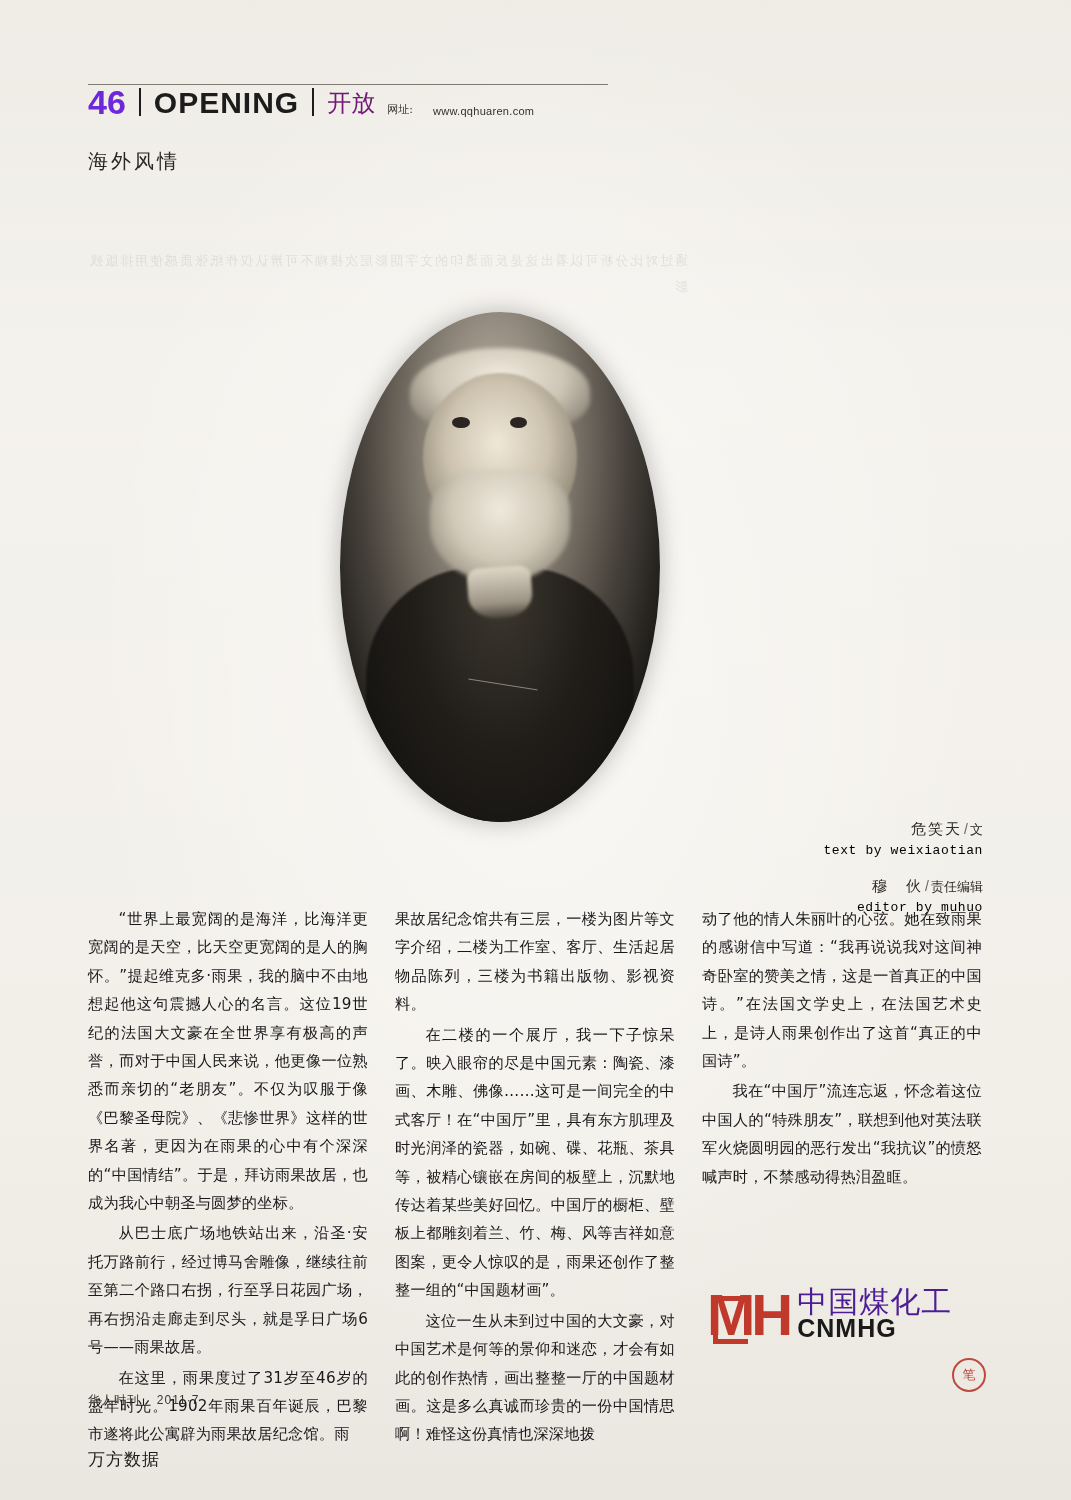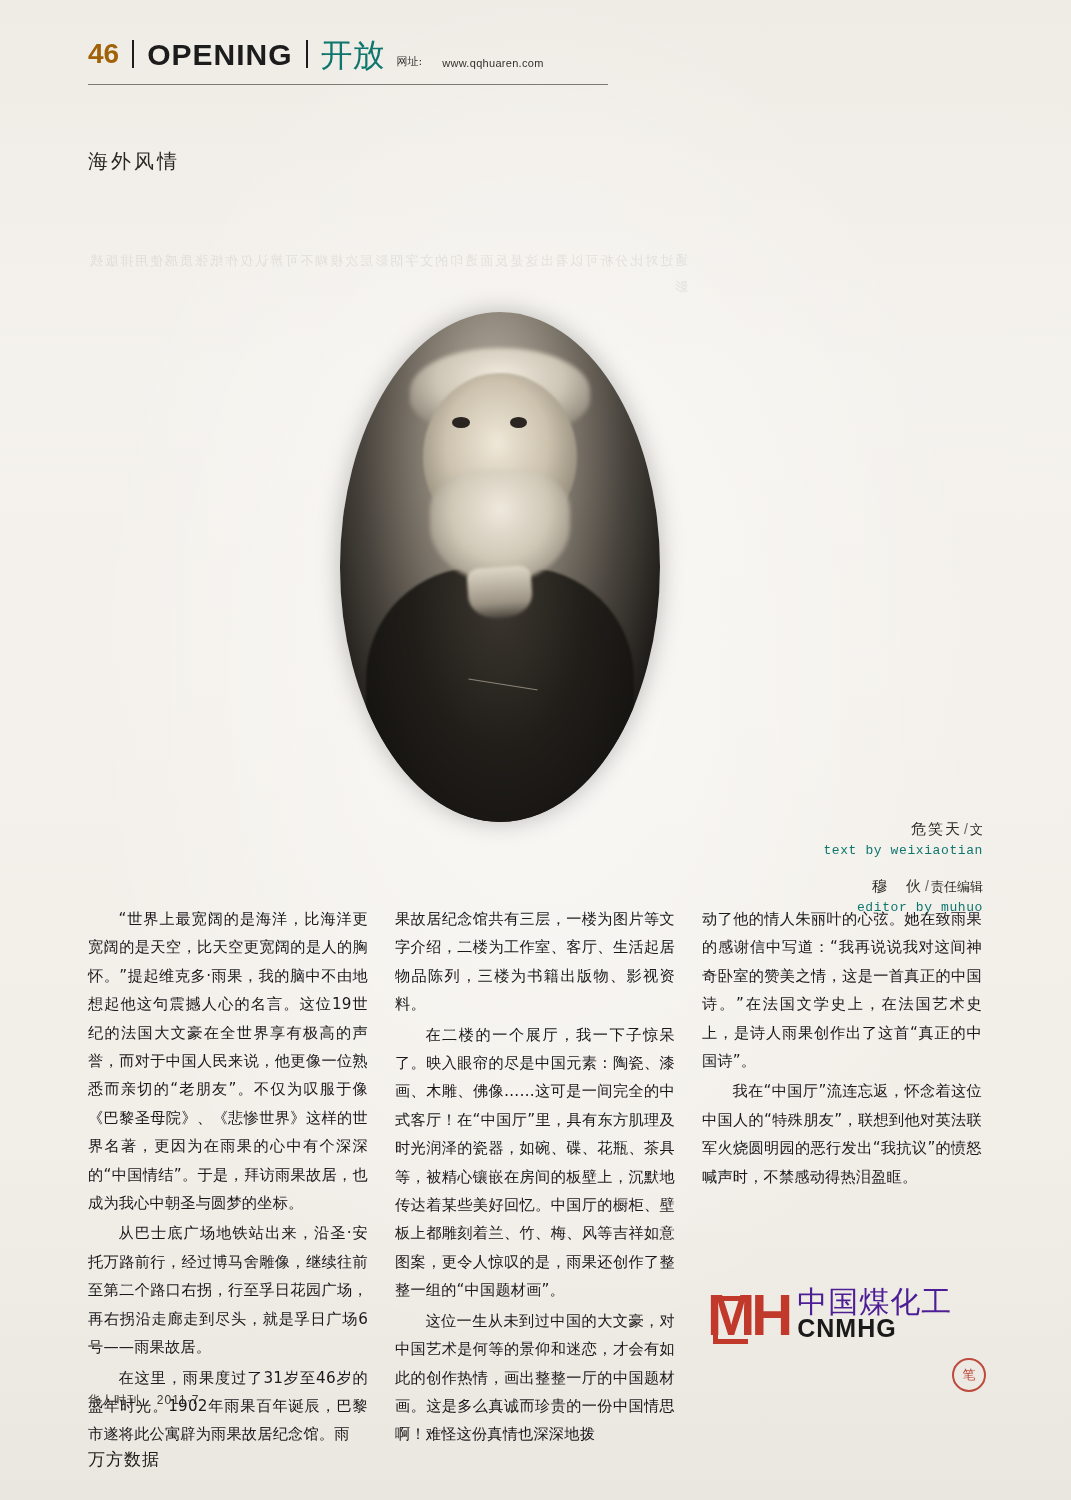--- a/index.html
+++ b/index.html
@@ -46,44 +46,45 @@
   
   .masthead {
     position: absolute;
     left: 88px;
     top: 36px;
     display: flex;
     align-items: flex-end;
     gap: 0;
   }
   .folio {
-    font-size: 28px;
+    font-size: 34px;
     font-weight: bold;
-    color: #a16207;
+    color: #6d28d9;
     letter-spacing: 0px;
     line-height: 36px;
     font-family: "Liberation Sans", sans-serif;
+    margin-top: 48px;
   }
   .rule-v {
     width: 2px;
     height: 28px;
     background: #1c1c1c;
     margin: 0 13px 4px 13px;
   }
   .opening {
     font-size: 30px;
     font-weight: bold;
     letter-spacing: 1px;
     color: #1c1c1c;
     line-height: 34px;
     font-family: "Liberation Sans", sans-serif;
   }
   .kaifang {
-    font-size: 32px;
-    color: #0f766e;
+    font-size: 24px;
+    color: #701a75;
     line-height: 34px;
     font-family: "DejaVu Sans", sans-serif;
   }
   .url-wrap {
     display: flex;
     align-items: flex-end;
     gap: 20px;
     margin-left: 12px;
     padding-bottom: 3px;
   }
@@ -248,21 +249,21 @@
     color: #6a655e;
   }
   .byline-role {
     font-size: 13px;
     font-family: "DejaVu Sans", sans-serif;
   }
   .byline-en {
     font-size: 13px;
     letter-spacing: 0.6px;
     font-family: "Liberation Mono", monospace;
-    color: #0f766e;
+    color: #000000;
     line-height: 20px;
   }
 
   
   .columns {
     position: absolute;
     left: 88px;
     top: 905px;
     width: 895px;
     display: flex;

